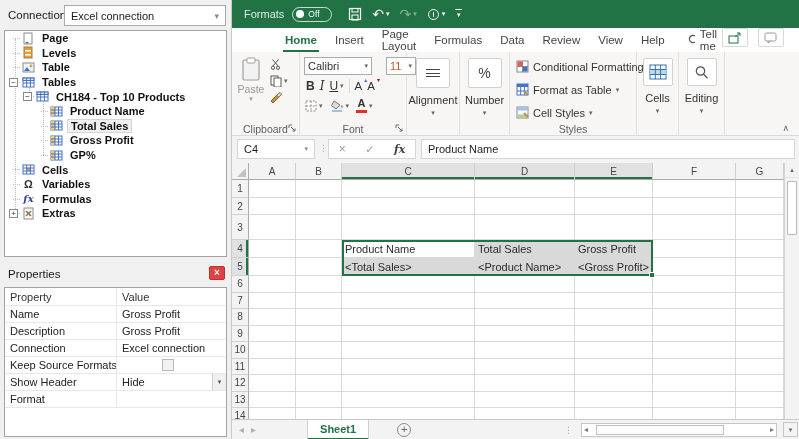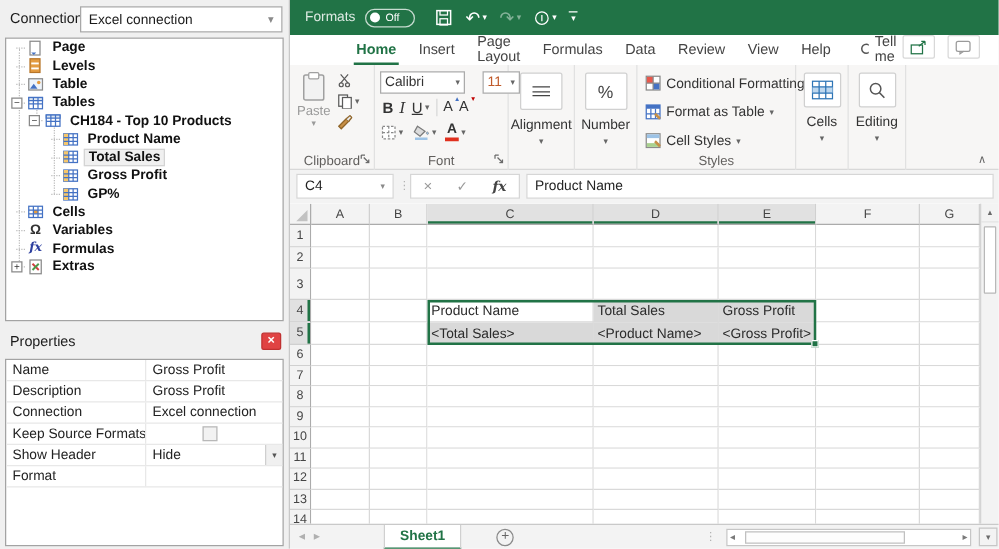--- a/index.html
+++ b/index.html
@@ -290,20 +290,24 @@
         <span class="tree-label">Extras</span>
       </div>
     </div>
 
     <div class="props-head">
       <span class="props-title">Properties</span>
       <span class="props-close">×</span>
     </div>
 
     <div class="props-table">
+      <div class="prow phead">
+        <div class="pcell-l">Property</div>
+        <div class="pcell-r">Value</div>
+      </div>
       <div class="prow">
         <div class="pcell-l">Name</div>
         <div class="pcell-r">Gross Profit</div>
       </div>
       <div class="prow">
         <div class="pcell-l">Description</div>
         <div class="pcell-r">Gross Profit</div>
       </div>
       <div class="prow">
         <div class="pcell-l">Connection</div>

